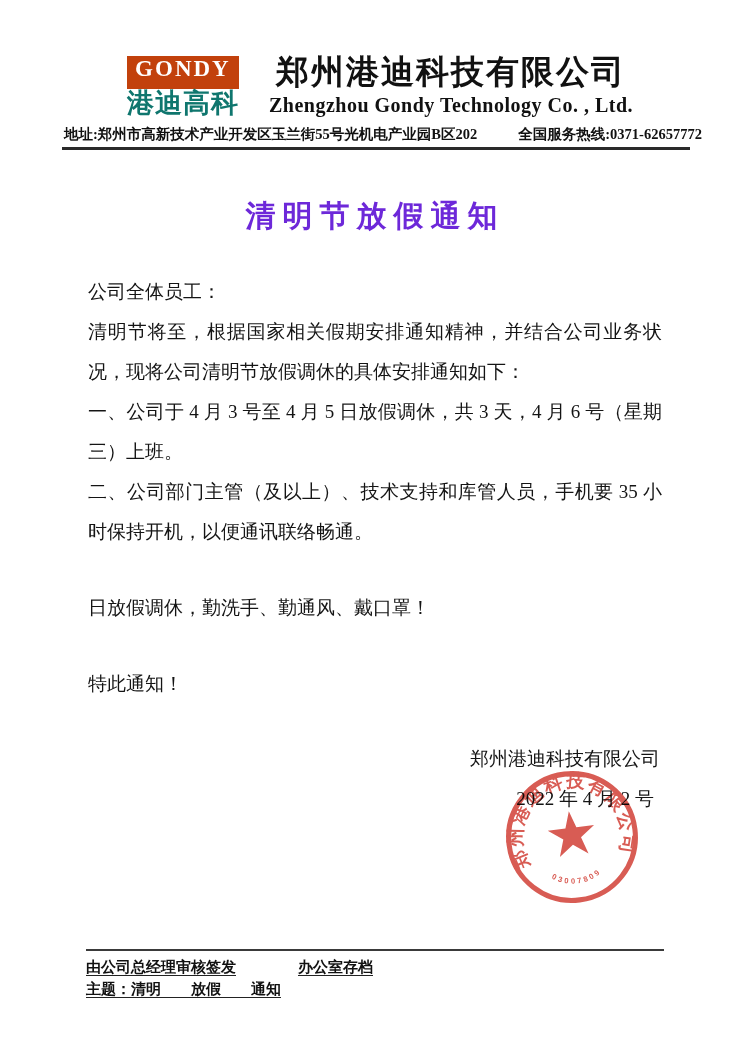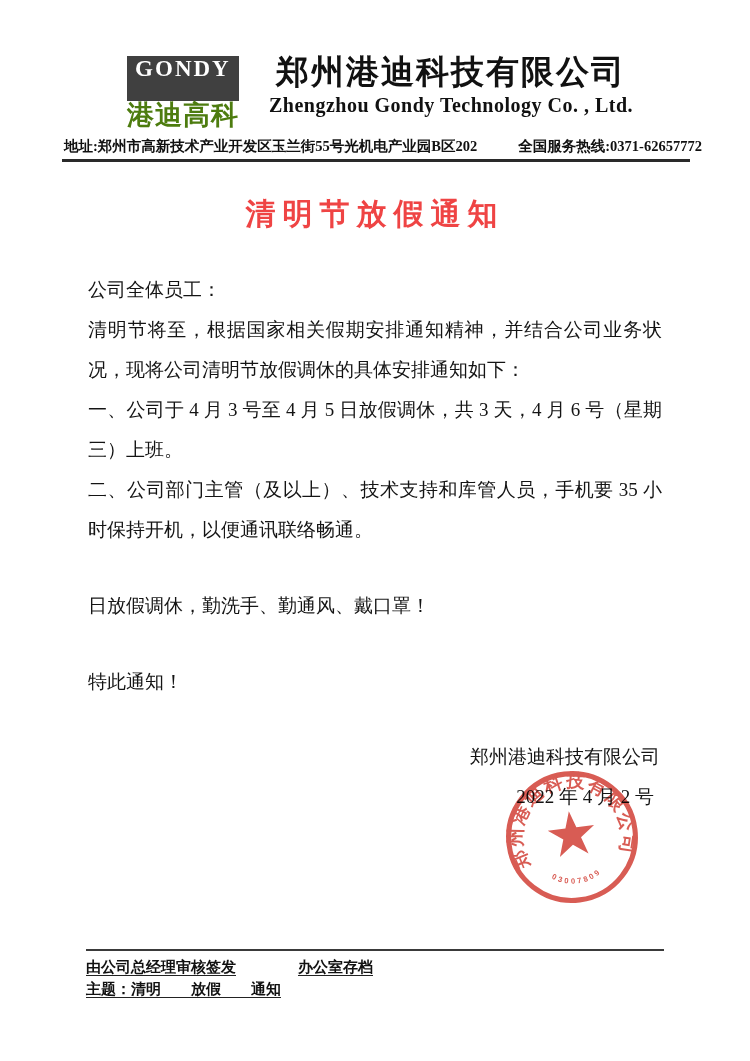--- a/index.html
+++ b/index.html
@@ -19,34 +19,34 @@
   .header-top {
     display: flex;
     justify-content: center;
     align-items: flex-start;
     gap: 30px;
     margin-left: 10px;
   }
   .logo-block { text-align: center; flex: 0 0 auto; margin-top: 2px; }
   .logo-box {
     display: inline-block;
-    background: #404040;
+    background: #c2410c;
     color: #ffffff;
     font-weight: bold;
     font-size: 23px;
     letter-spacing: 2px;
-    padding: 1px 8px 20px 8px;
+    padding: 1px 8px 8px 8px;
     line-height: 1.05;
   }
   .logo-sub {
     font-size: 27px;
     font-weight: bold;
     letter-spacing: 1px;
     line-height: 1.1;
-    color: #4d7c0f;
+    color: #0f766e;
   }
   .company-block { text-align: center; flex: 0 0 auto; }
   .company-cn {
     font-size: 33px;
     font-weight: bold;
     letter-spacing: 2px;
     line-height: 1.15;
     color: #111;
   }
   .company-en {
@@ -66,26 +66,26 @@
     white-space: nowrap;
     color: #111;
     gap: 41px;
   }
   .header-rule {
     margin: 3px 60px 0 62px;
     border-top: 3px solid #2a2a2a;
   }
   
   .doc-title {
-    margin-top: 32px;
+    margin-top: 46px;
     text-align: center;
     font-size: 30px;
     font-weight: bold;
     letter-spacing: 7px;
-    color: #ef4444;
+    color: #6d28d9;
   }
   .body-text {
     margin: 35px 88px 0 88px;
     font-size: 19px;
     line-height: 40px;
     text-align: justify;
     color: #141414;
   }
   .body-text p { text-indent: 0; }
   .p-indent { text-indent: 88px; }

